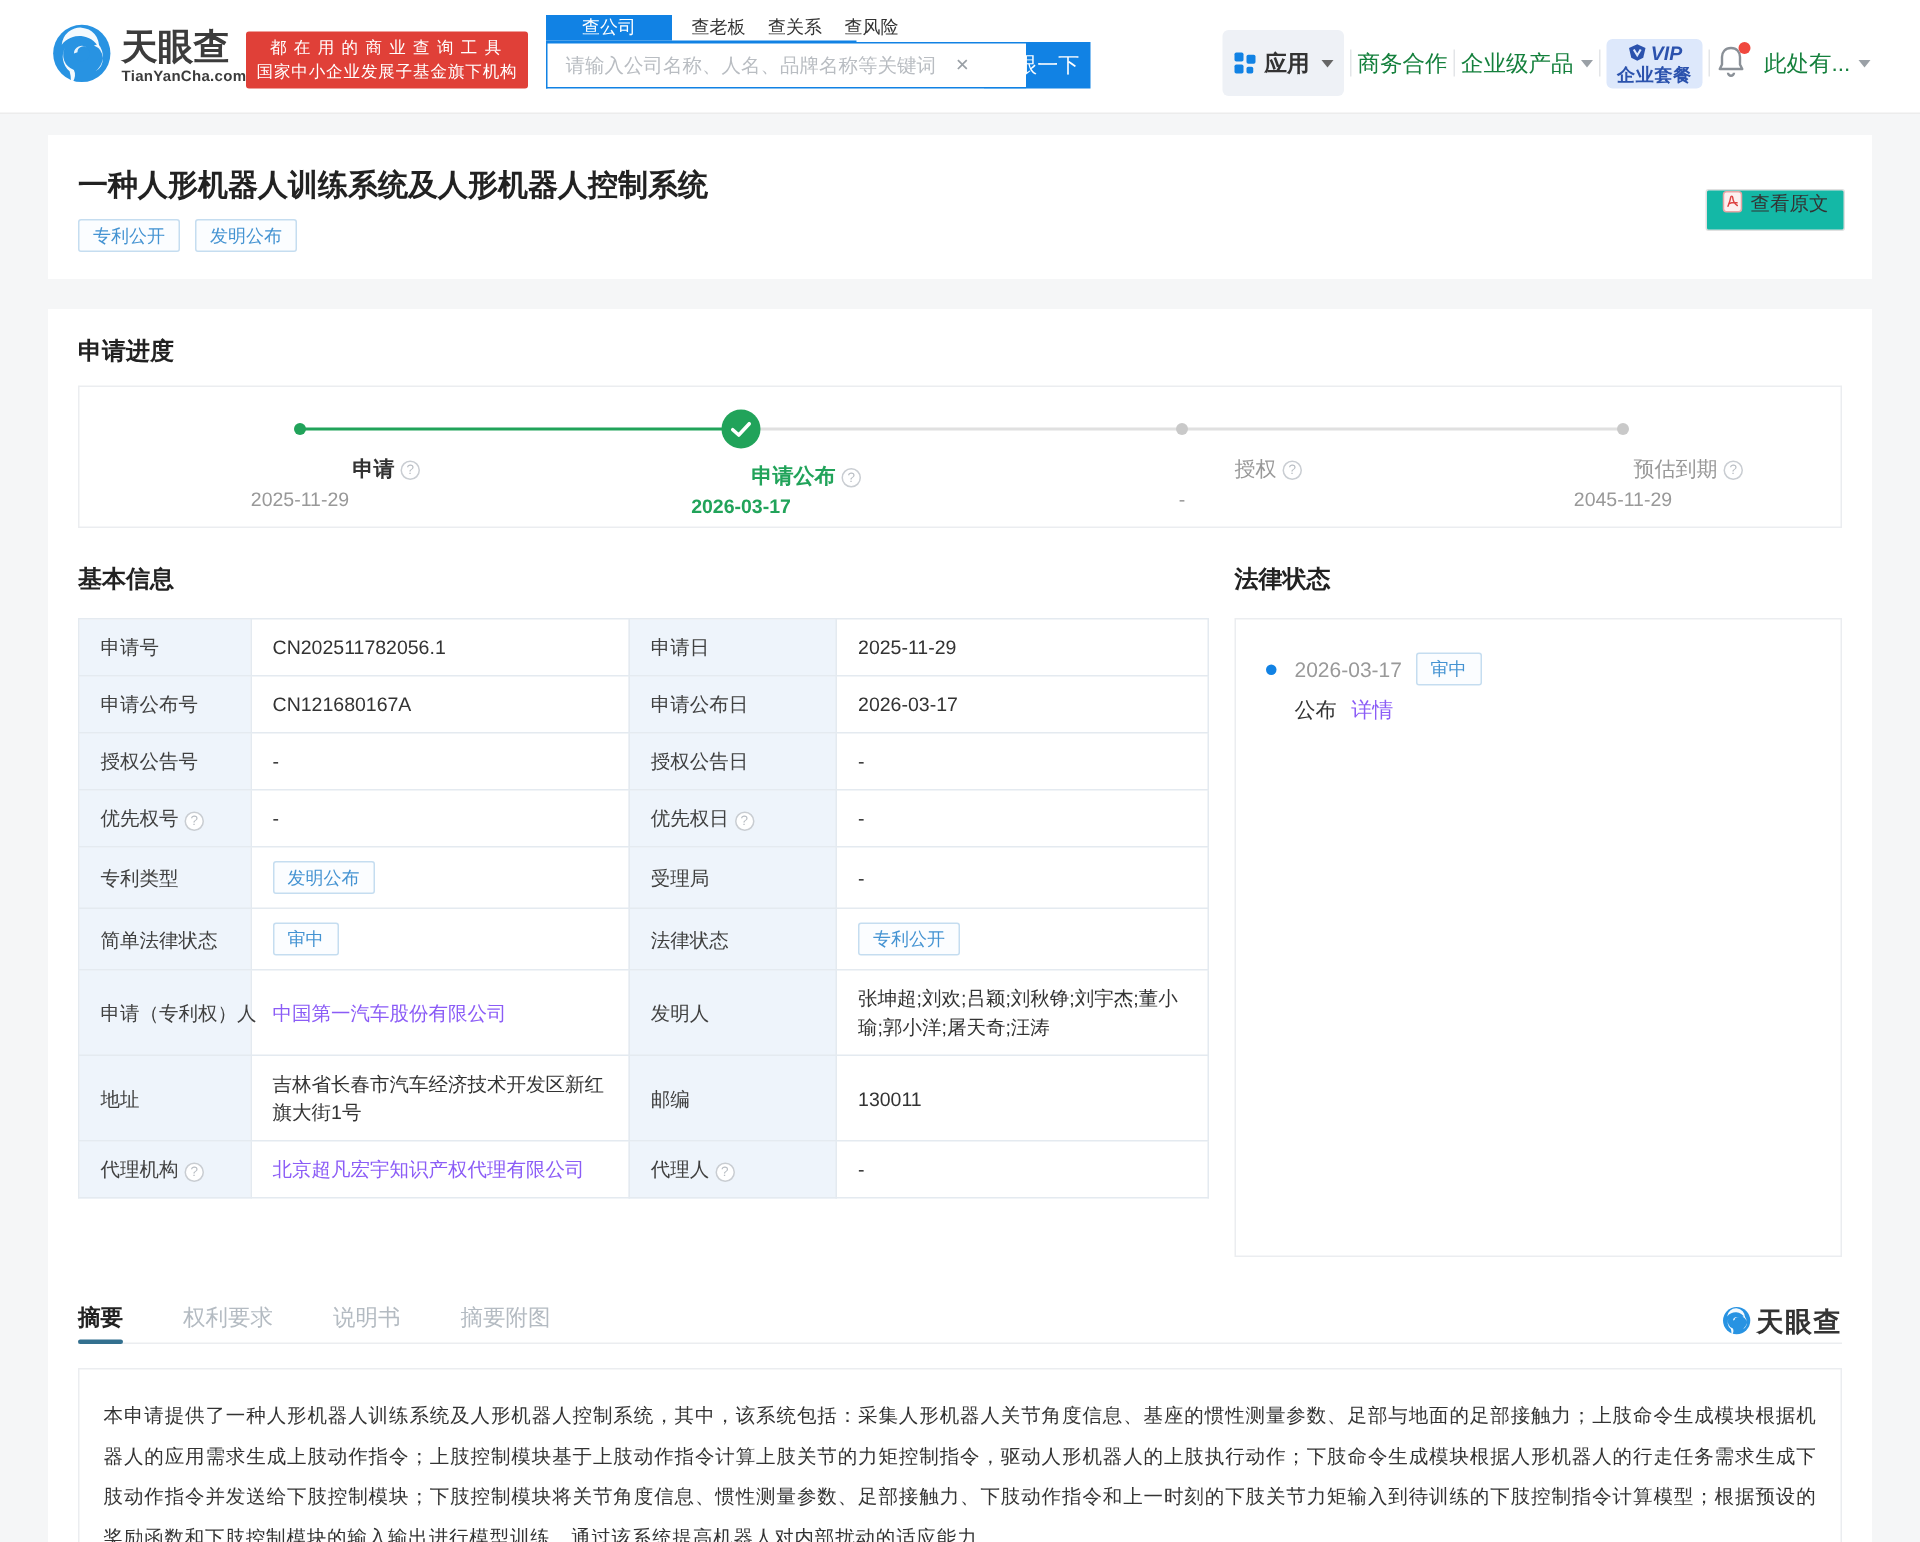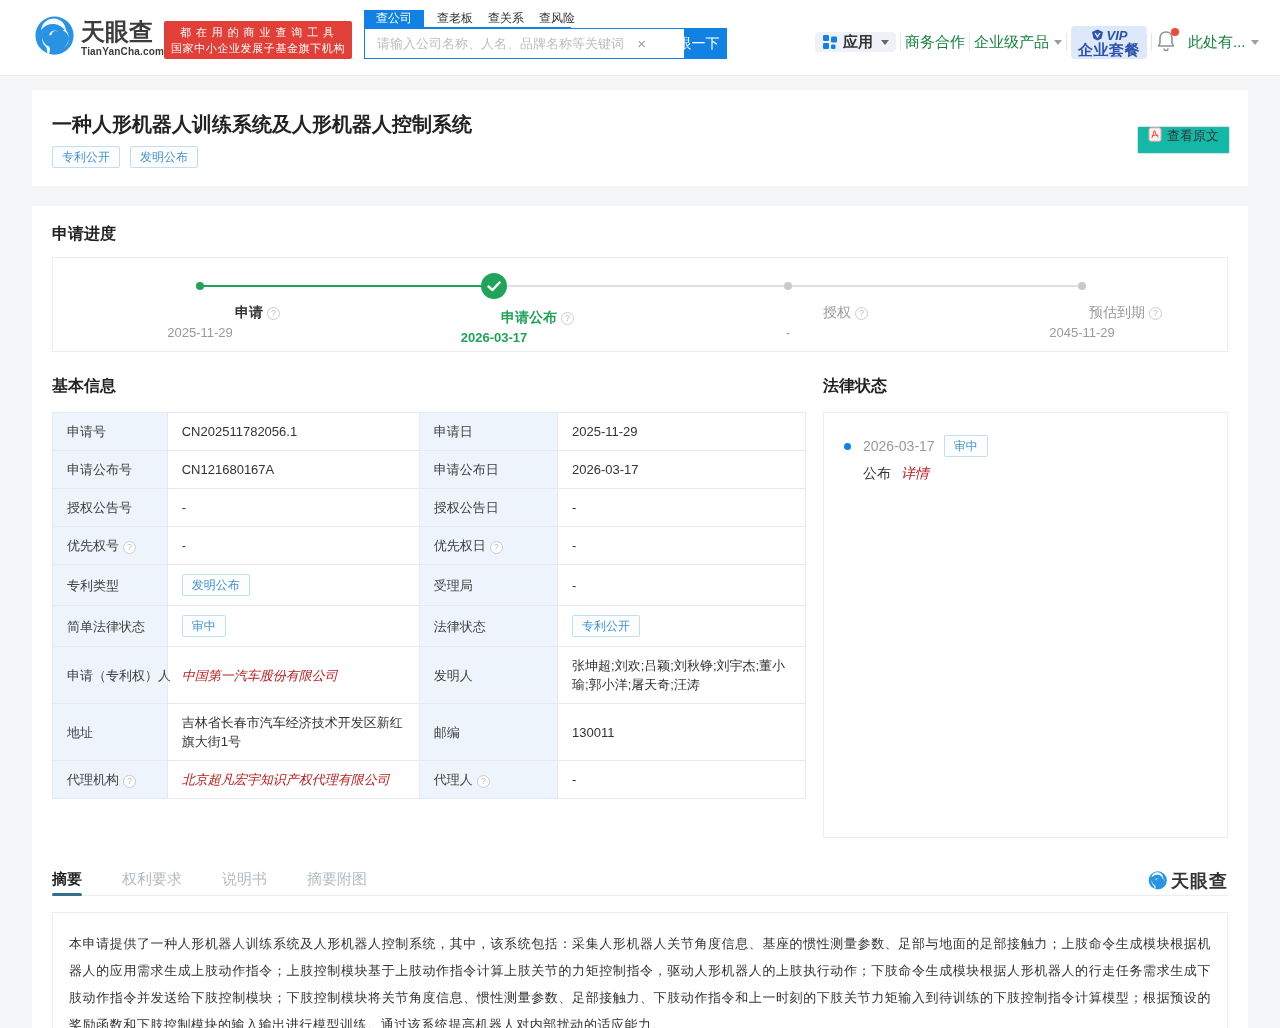--- a/index.html
+++ b/index.html
@@ -17,39 +17,39 @@
 .logo-text { margin-left:5px; }
 .logo-cn { font-size:24px; font-weight:bold; color:#3c3c3c; letter-spacing:0; line-height:25px; }
 .logo-en { font-size:10px; font-weight:bold; color:#3c3c3c; letter-spacing:0.2px; margin-top:2px; }
 .red-badge { position:absolute; left:164px; top:21px; width:188px; height:38px; background:#e04038; border-radius:2px; color:#fff; text-align:center; padding-top:4px; }
 .red-badge .l1 { font-size:11px; letter-spacing:4.9px; line-height:15px; white-space:nowrap; margin-left:3px; }
 .red-badge .l2 { font-size:11px; letter-spacing:0.6px; line-height:16px; white-space:nowrap; }
 
 .search-block { position:absolute; left:364px; top:10px; width:391px; }
 .search-tabs { display:flex; border-bottom:2px solid #1182e4; width:207px; }
 .search-tab { font-size:12px; color:#333; padding:0 2px; height:17px; line-height:16px; cursor:pointer; white-space:nowrap; flex:none; margin-left:11px; }
-.search-tab.active { padding:0 12px; margin-left:0; }
+.search-tab.active { padding:0 24px; margin-left:0; }
 .search-tab.active { background:#1182e4; color:#fff; }
 .search-row { display:flex; margin-top:-1px; }
 .search-input-wrap { position:relative; width:292px;text-decoration:underline; }
 .search-input { width:320px; height:31px; border:1.5px solid #1182e4; border-right:none; padding:0 30px 0 12px; font-size:13px; color:#333; outline:none; font-family:"Liberation Sans", sans-serif; }
 .search-input::placeholder { color:#b9bdc2; }
 .search-clear { position:absolute; right:10px; top:8px; color:#9aa0a6; font-size:15px; line-height:15px; cursor:pointer; }
 .search-btn { width:71px; height:31px; background:#1182e4; color:#fff; font-size:14px; border:none; cursor:pointer; font-family:"Liberation Sans", sans-serif; }
 
 .header-right { position:absolute; left:815px; top:26px; display:flex; align-items:center; height:32px; }
 .nav-divider { width:1px; height:18px; background:#e3e5e8; margin:0 4px; flex:none; }
-.app-btn { display:flex; align-items:center; background:#eef1f6; border-radius:4px; height:20px; padding:0 7px; cursor:pointer; flex:none; }
+.app-btn { display:flex; align-items:center; background:#eef1f6; border-radius:4px; height:44px; padding:0 7px; cursor:pointer; flex:none; }
 .app-btn .txt { font-size:15px; font-weight:bold; color:#333; margin:0 3px 0 5px; }
 .nav-link { font-size:15px; color:#15803d; cursor:pointer; white-space:nowrap; display:flex; align-items:center; flex:none; }
 .caret { display:inline-block; width:0; height:0; border-left:4px solid transparent; border-right:4px solid transparent; border-top:5px solid #666; margin-left:5px; }
 .caret.light { border-top-color:#9aa0a6; }
 .vip-badge { background:#dde8fb; border-radius:4px; height:33px; padding:2px 7px 12px; text-align:center; cursor:pointer; flex:none; white-space:nowrap; }
 .vip-badge .v1 { font-size:13px; font-weight:bold; font-style:italic; color:#2b52ad; line-height:15px; display:flex; align-items:center; justify-content:center; }
-.vip-badge .v2 { font-size:15px; font-weight:bold; color:#2b52ad; line-height:14px; letter-spacing:0.5px; }
+.vip-badge .v2 { font-size:12px; font-weight:bold; color:#2b52ad; line-height:14px; letter-spacing:0.5px; }
 .bell-wrap { position:relative; width:22px; height:24px; cursor:pointer; flex:none; }
 .bell-dot { position:absolute; right:-1px; top:-2px; width:8px; height:8px; border-radius:50%; background:#f0483e; }
 
 .title-card { position:relative; width:1216px; margin:14px auto 0; background:#fff; height:96px; padding:22px 20px 0; }
 .patent-title { font-size:20px; font-weight:bold; color:#222; line-height:24px; }
 .tag-row { margin-top:10px; display:flex; }
 .tag { display:inline-block; border:1px solid #c5ddf0; background:#fbfdff; color:#4493d2; font-size:12px; line-height:20px; padding:0 9px; border-radius:2px; margin-right:10px; }
 .view-orig-btn { position:absolute; right:18px; top:36px; height:28px; background:#14b8a6; border:1px solid #e0e0e0; border-radius:2px; display:flex; align-items:flex-start; padding:0 10px; font-size:13px; color:#333; cursor:pointer; font-family:"Liberation Sans", sans-serif; }
 .view-orig-btn svg { margin-right:5px; }
 
@@ -75,21 +75,21 @@
 
 .info-row { display:flex; margin-top:24px; }
 .info-left { width:754px; }
 .info-right { width:405px; margin-left:17px; }
 .bi-table { border-collapse:collapse; width:754px; margin-top:15px; table-layout:fixed; }
 .bi-table td { border:1px solid #e4eaf0; font-size:13px; color:#333; padding:9px 12px 9px 14px; line-height:19px; vertical-align:middle; word-break:break-all; }
 .bi-table td.lbl { background:#eef4fb; width:112px; color:#404040; padding-right:4px; white-space:nowrap; }
 .bi-table td.lbl2 { width:135px; }
 .bi-table td.val1 { width:246px; }
 .bi-table td.val2 { width:242px; }
-.blue-link { color:#b91c1c; cursor:pointer;font-style:italic; }
+.blue-link { color:#8b5cf6; cursor:pointer; }
 .legal-box { margin-top:15px; border:1px solid #ebedf0; height:426px; padding:22px 20px; }
 .legal-item { display:flex; align-items:center; }
 .legal-bullet { width:7px; height:7px; border-radius:50%; background:#1182e4; margin-right:12px; flex:none; }
 .legal-date { font-size:14px; color:#999; margin-right:9px; }
 .legal-body { margin-left:19px; margin-top:8px; font-size:14px; color:#333; }
 .legal-body .blue-link { margin-left:6px; }
 
 .doc-tabs { margin-top:31px; display:flex; align-items:flex-start; border-bottom:1px solid #ebedf0; height:27px; position:relative; }
 .doc-tab { font-size:15px; color:#b4bbc2; margin-right:40px; cursor:pointer; height:27px; line-height:19px; position:relative; }
 .doc-tab.active { color:#222; font-weight:bold; }

